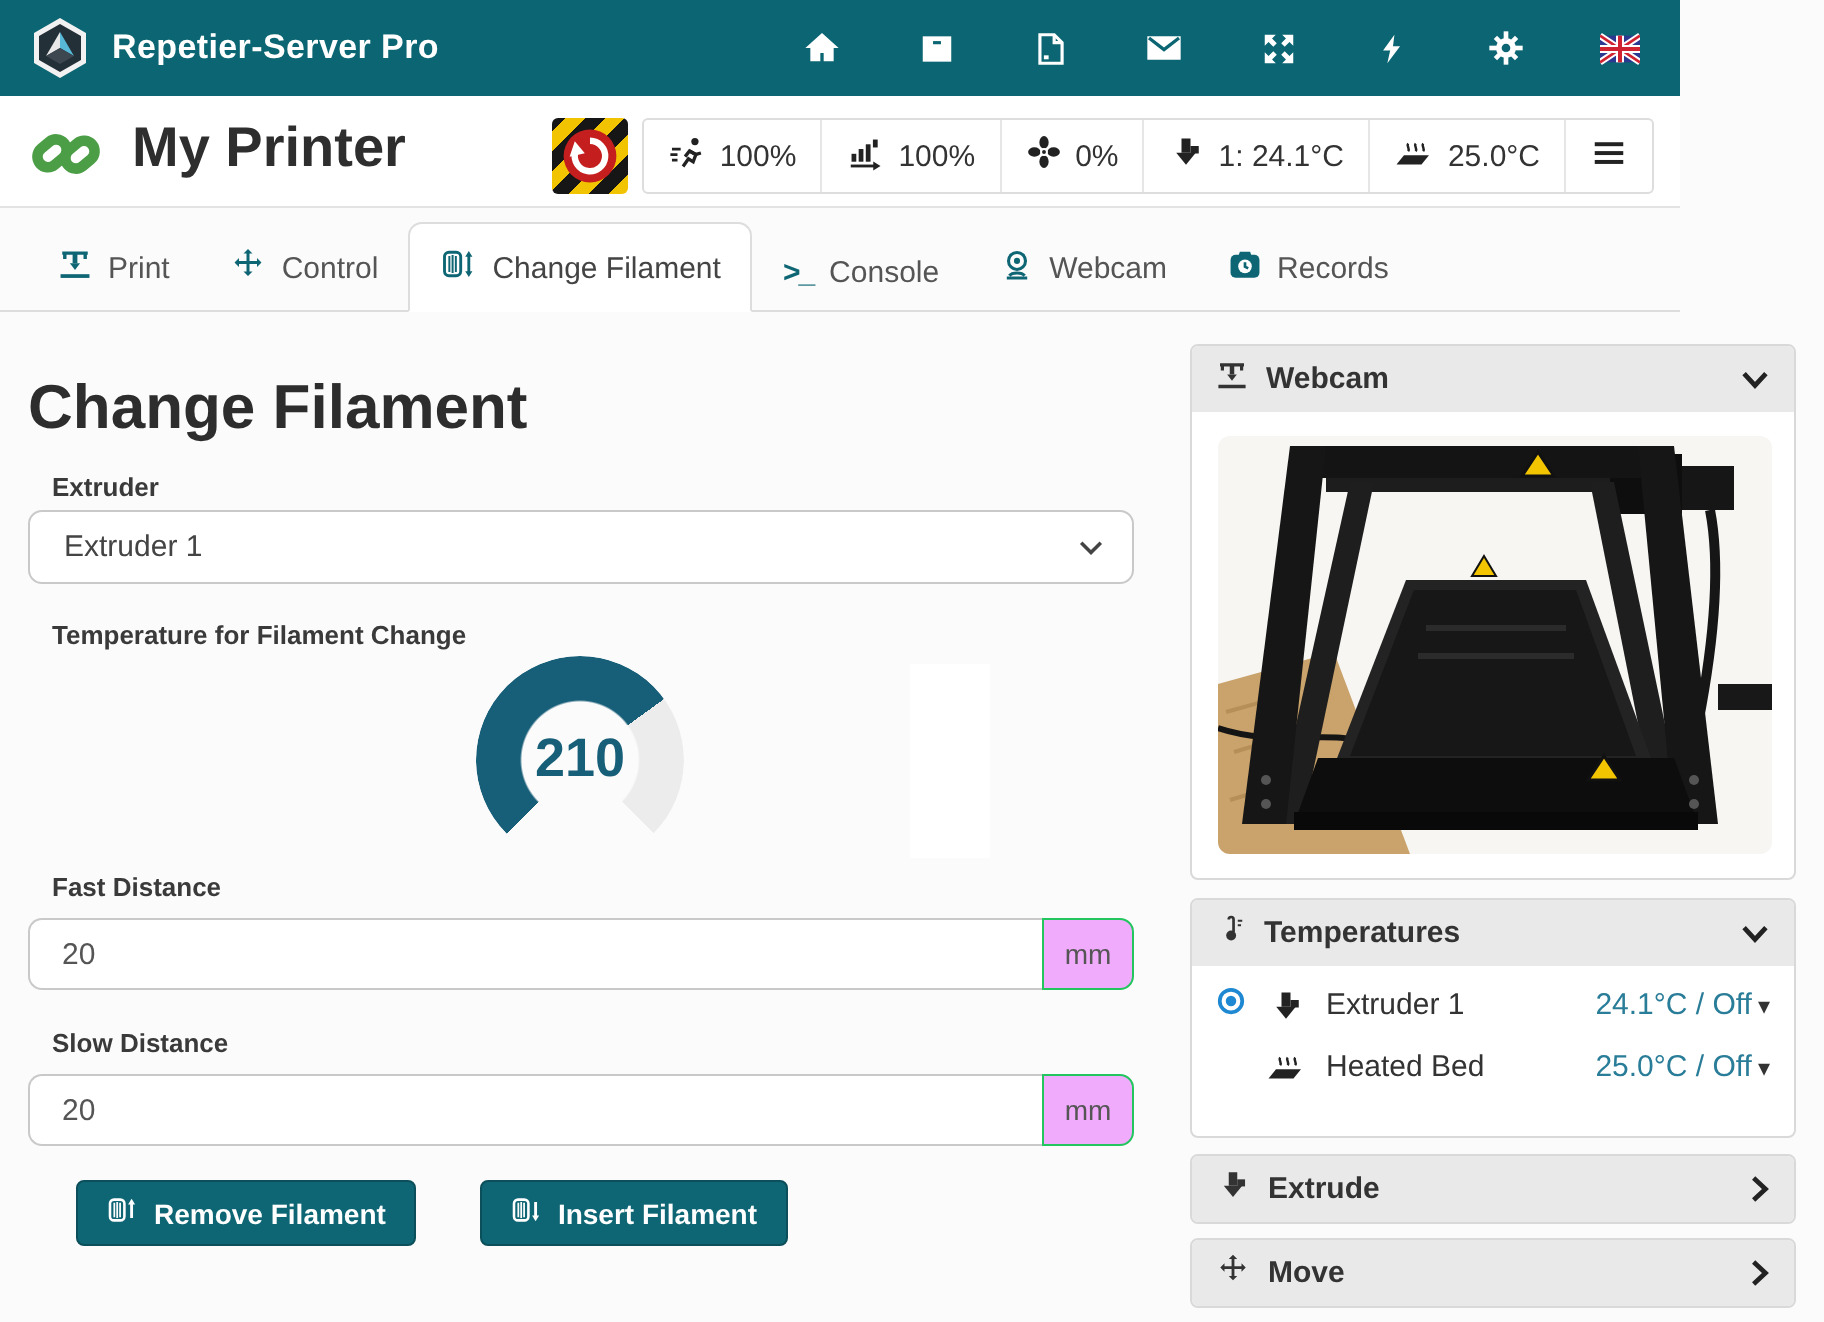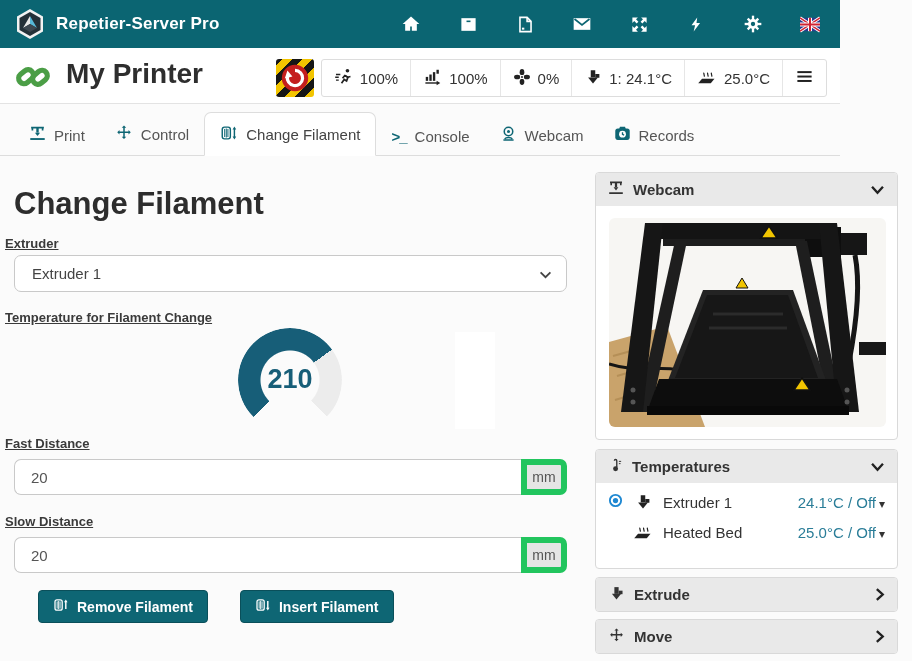--- a/index.html
+++ b/index.html
@@ -34,40 +34,40 @@
     display:flex; align-items:flex-end; padding-left:14px; border-bottom:1px solid #ddd; }
   .tab { display:flex; align-items:center; gap:8px; padding:9px 15px 10px; font-size:15px; color:#555;
     cursor:pointer; white-space:nowrap; }
   .tab.active { background:#fff; border:1px solid #ddd; border-bottom:1px solid #fff;
     border-radius:7px 7px 0 0; margin-bottom:-1px; color:#444; padding-top:11px; }
   .console-glyph { font-weight:800; color:#0e6674; font-size:15px; letter-spacing:-1px; }
 
   
   .content { position:absolute; top:156px; left:0; width:582px; height:505px; }
   .page-title { position:absolute; left:14px; top:30px; font-size:31px; font-weight:700; color:#2d2d2d; }
-  .field-label { position:absolute; left:5px; font-size:13px; font-weight:700; color:#3a3a3a;text-decoration:underline; }
+  .field-label { position:absolute; left:26px; font-size:13px; font-weight:700; color:#3a3a3a; }
   .select-box { position:absolute; left:14px; top:99px; width:553px; height:37px; background:#fff;
     border:1px solid #c9c9c9; border-radius:7px; display:flex; align-items:center;
     padding:0 14px 0 17px; font-size:15px; color:#444; cursor:pointer; }
   .select-caret { margin-left:auto; }
 
   .gauge-wrap { position:absolute; left:238px; top:172px; width:104px; height:104px; }
   .gauge { width:104px; height:104px; border-radius:50%;
     background:conic-gradient(from 225deg, #175e78 0deg 189deg, #ececec 189deg 270deg, transparent 270deg 360deg);
     -webkit-mask:radial-gradient(circle at 50% 50%, transparent 29px, #000 30px);
     mask:radial-gradient(circle at 50% 50%, transparent 29px, #000 30px); }
   .gauge-value { position:absolute; left:0; top:36px; width:104px; text-align:center;
     font-size:27px; font-weight:700; color:#175e78; }
   .ghost-input { position:absolute; left:455px; top:176px; width:40px; height:97px; background:#fff; }
 
   .input-group { position:absolute; left:14px; width:553px; height:36px; display:flex; }
   .input-group input { flex:1; height:36px; border:1px solid #c9c9c9; border-right:none;
     border-radius:7px 0 0 7px; background:#fff; padding:0 16px; font-size:15px; color:#555;
     font-family:"Liberation Sans", sans-serif; outline:none; }
-  .input-addon { width:46px; height:36px; background:#e5e5e5; border:6px solid #22c55e;
+  .input-addon { width:46px; height:36px; background:#f0abfc; border:1px solid #22c55e;
     border-radius:0 7px 7px 0; display:flex; align-items:center; justify-content:center;
     font-size:14px; color:#555; }
 
   .btn-row { position:absolute; left:14px; top:434px; display:flex; gap:8px; }
   .btn { display:flex; align-items:center; gap:8px; height:33px; padding:0 14px; background:#0e6674;
     border:1px solid #0a4f5a; border-radius:4px; color:#fff; font-size:14px; font-weight:700;
     cursor:pointer; font-family:"Liberation Sans", sans-serif;margin-left:24px; }
 
   
   .sidebar { position:absolute; top:156px; left:595px; width:303px; height:505px; }

